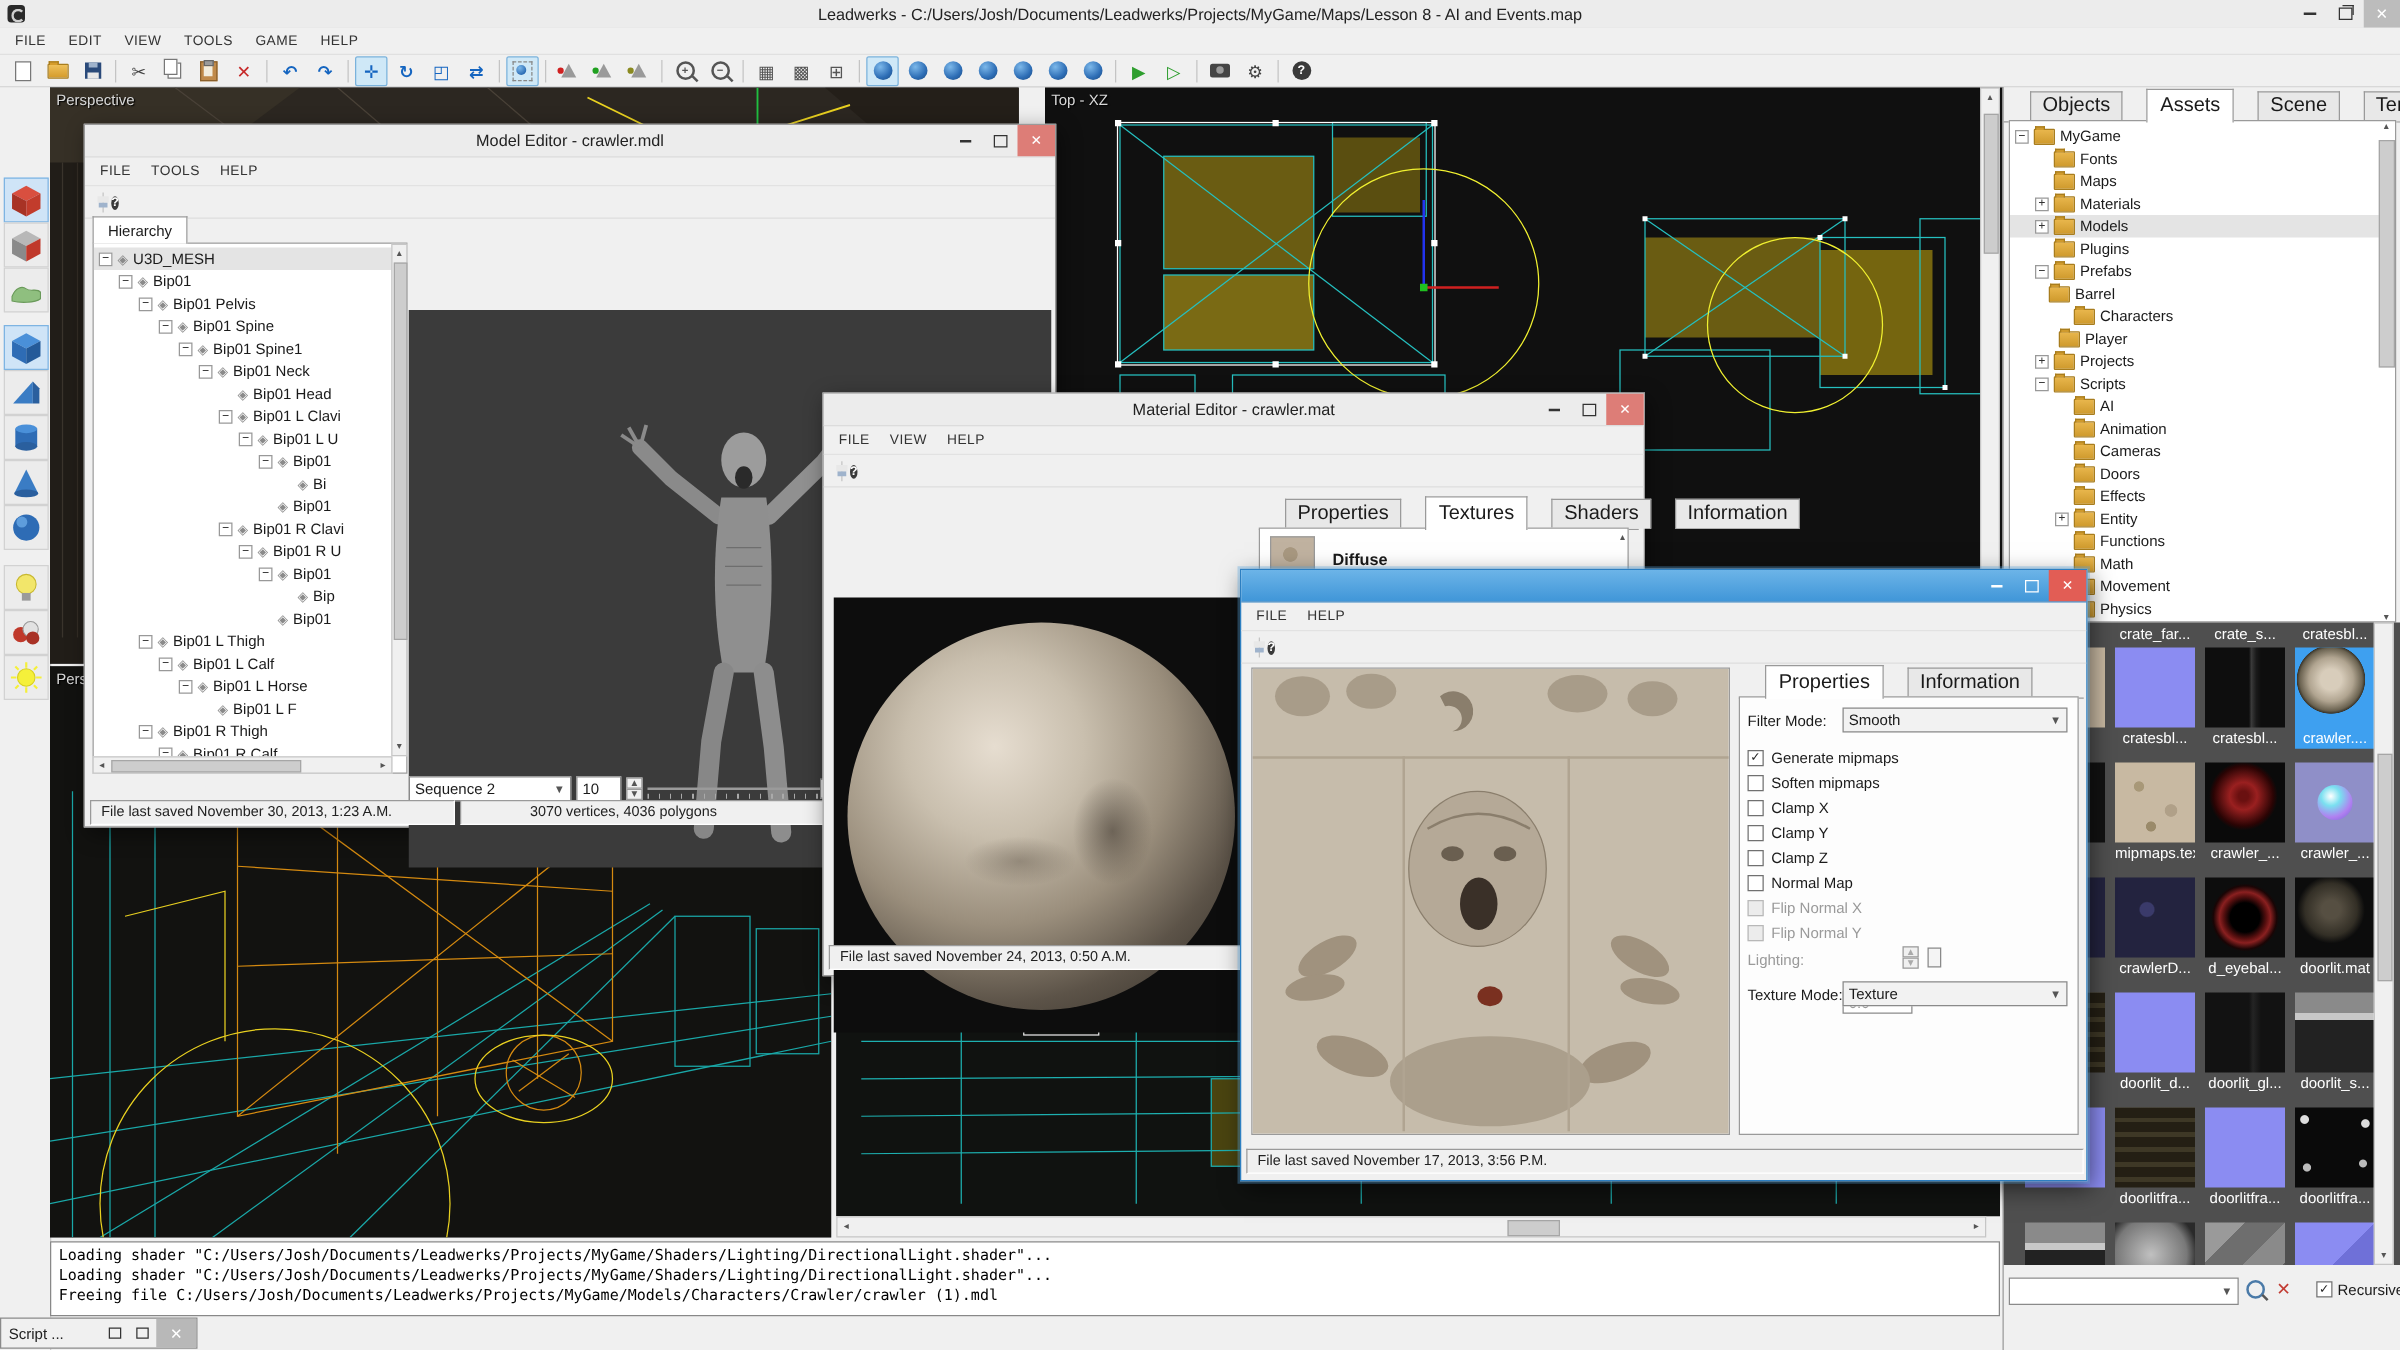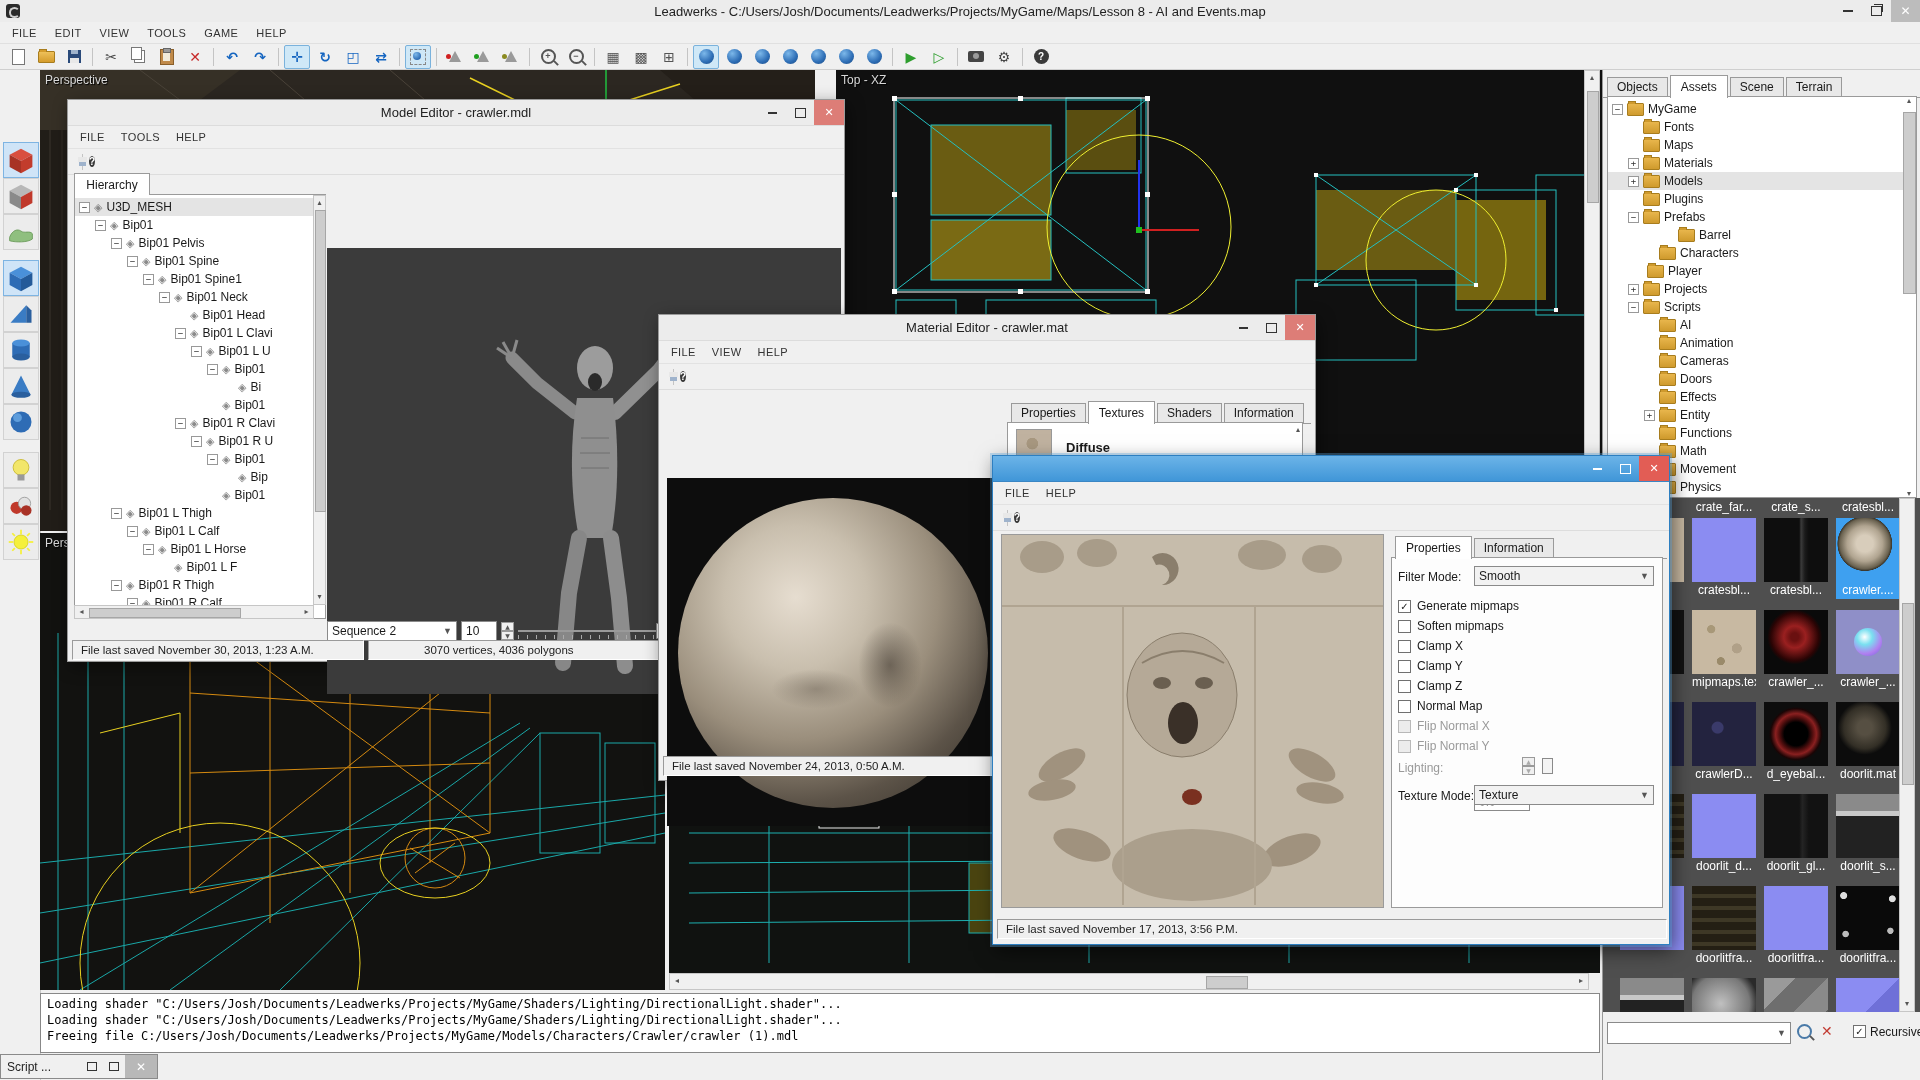--- a/index.html
+++ b/index.html
@@ -59,21 +59,21 @@
   #console{left:40px;top:993px;width:1560px;height:60px;background:#fff;border:1px solid #888;box-sizing:border-box;padding:2px 6px;overflow:hidden;}
   .cline{font-family:"DejaVu Sans Mono","Liberation Mono",monospace;font-size:12px;line-height:16px;white-space:nowrap;color:#000;}
   
   #script-win{left:0;top:1054px;width:158px;height:25px;background:#f0f0f0;border:1px solid #8a8a8a;display:flex;align-items:center;box-sizing:border-box;}
   #script-win .t{padding-left:6px;font-size:12px;color:#222;flex:1;}
   .mini-btn{width:22px;height:100%;display:flex;align-items:center;justify-content:center;color:#333;}
   .mini-btn.closebtn{background:#b8b8b8;color:#fff;width:32px;}
   
   #right-panel{left:1602px;top:70px;width:318px;height:1010px;background:#f0f0f0;border-left:1px solid #999;box-sizing:border-box;}
   .tabstrip{display:flex;align-items:flex-end;border-bottom:1px solid #9a9a9a;padding-left:4px;height:24px;}
-  .tab{border:1px solid #9a9a9a;border-bottom:none;background:#e8e8e8;padding:2px 9px 3px;font-size:12px;margin-right:2px;position:relative;}
+  .tab{border:1px solid #9a9a9a;border-bottom:none;background:#e8e8e8;padding:2px 9px 3px;font-size:16px;margin-right:2px;position:relative;margin-left:17px;}
   .tab.sel{background:#fff;padding:4px 10px 4px;margin-bottom:-1px;z-index:2;}
   #asset-tree{position:absolute;left:4px;top:26px;width:310px;height:402px;background:#fff;border:1px solid #9a9a9a;box-sizing:border-box;overflow:hidden;padding-top:3px;}
   .trow{display:flex;align-items:center;gap:4px;height:18px;white-space:nowrap;font-size:12px;}
   .trow.sel{background:#e4e4e4;}
   .exp{width:11px;height:11px;border:1px solid #999;background:#fff;font:9px/9px "DejaVu Sans Mono",monospace;text-align:center;color:#333;flex:none;box-sizing:border-box;}
   .spc{width:11px;flex:none;}
   .fold{width:15px;height:11px;background:linear-gradient(#e8b64c,#cf9a2d);border:1px solid #a87d1e;border-radius:1px;position:relative;flex:none;}
   .fold::before{content:"";position:absolute;top:-3px;left:0;width:6px;height:2px;background:#cf9a2d;border:1px solid #a87d1e;border-bottom:none;}
   .mesh{color:#8a8a8a;font-size:11px;flex:none;}
   .sbv{position:absolute;right:0;top:0;width:14px;height:100%;}
@@ -563,21 +563,21 @@
         <div class="trow" style="padding-left: 20px;">
           <span class="spc"></span>
           <span class="fold"></span>
           <span>Plugins</span>
         </div>
         <div class="trow" style="padding-left: 20px;">
           <span class="exp">−</span>
           <span class="fold"></span>
           <span>Prefabs</span>
         </div>
-        <div class="trow" style="padding-left: 55px; align-items: center;">
+        <div class="trow" style="padding-left: 16px; align-items: center;">
           <span class="spc"></span>
           <span class="fold"></span>
           <span>Barrel</span>
         </div>
         <div class="trow" style="padding-left: 36px;">
           <span class="spc"></span>
           <span class="fold"></span>
           <span>Characters</span>
         </div>
         <div class="trow" style="padding-left: 24px;">

